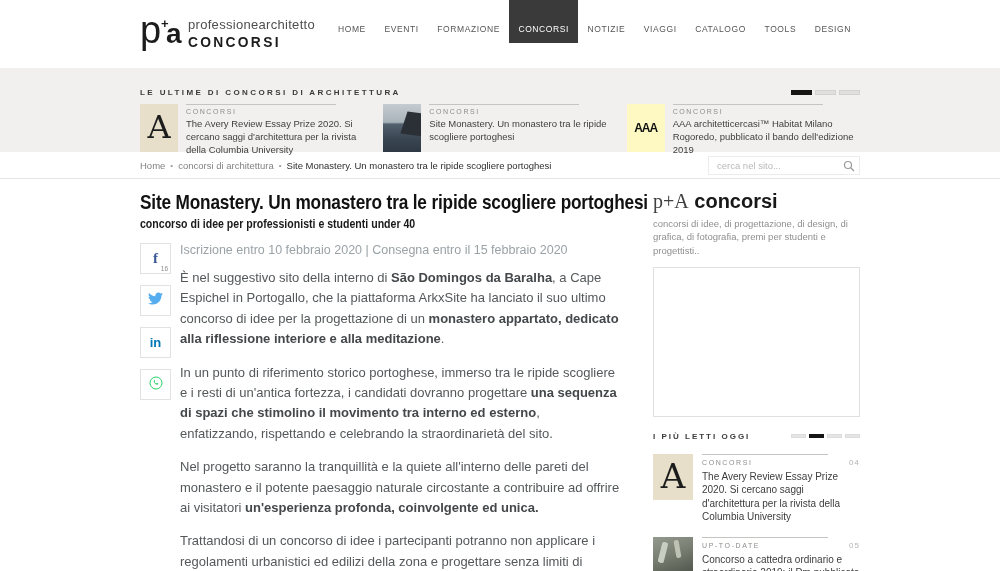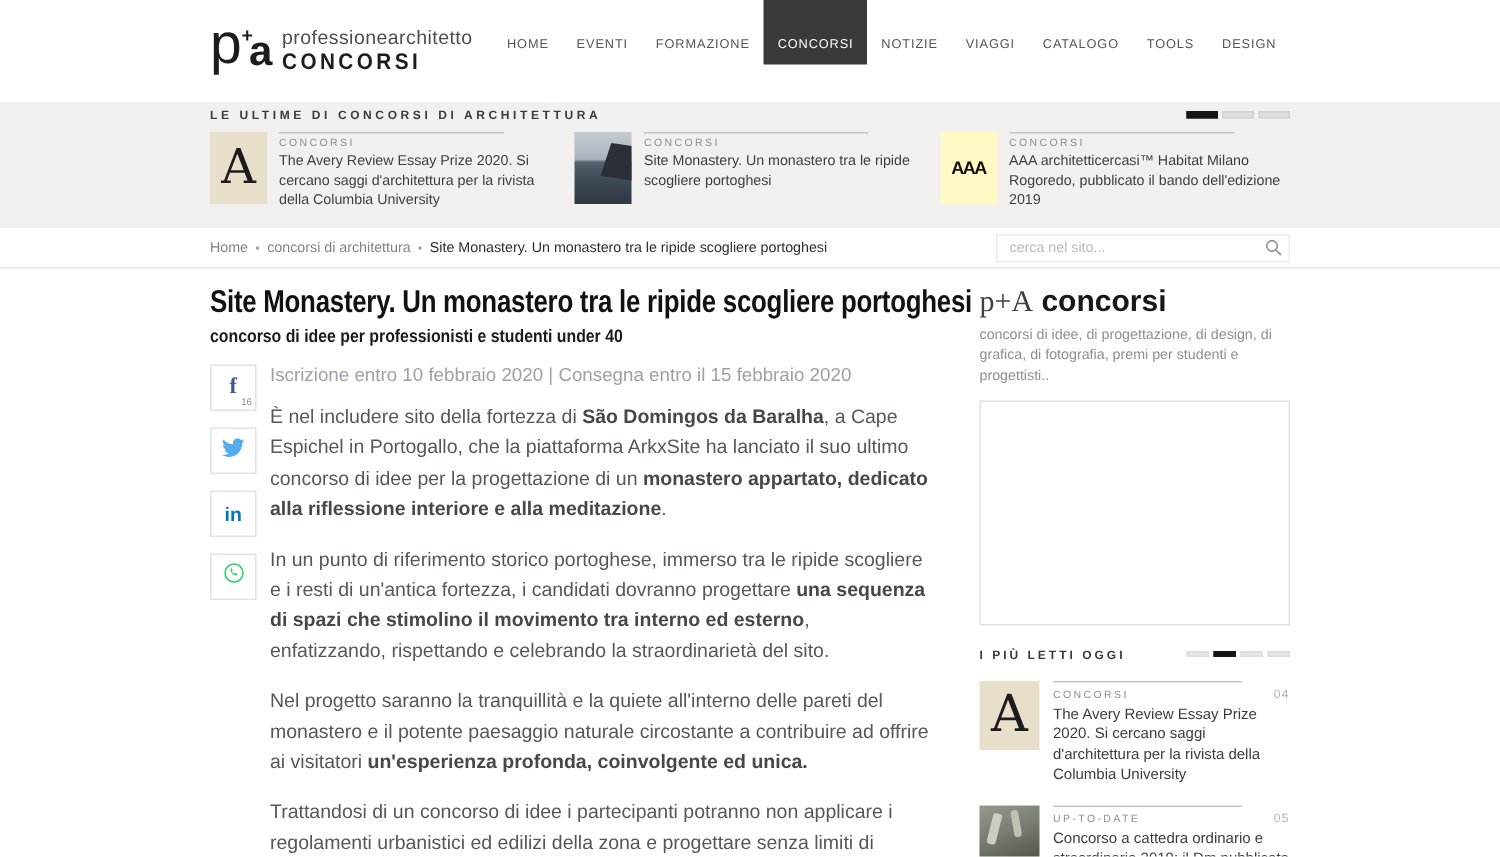--- a/index.html
+++ b/index.html
@@ -20,21 +20,21 @@
   .logo-section { font-size:15px; color:#1c1c1c; letter-spacing:2.5px; font-weight:700;
     transform:scaleX(.92); transform-origin:left; margin-top:1px; }
 
   .main-nav { flex:1; display:flex; justify-content:space-between; margin-left:14px; }
   .nav-item { font-size:8.5px; letter-spacing:.6px; color:#555; padding:24px 9px 9px;
     cursor:pointer; white-space:nowrap; }
   .nav-item.active { background:#3a3a3a; color:#fff; }
 
   
   .ticker { background:#f1f0ee; height:84px; }
-  .ticker .inner { padding-top:4px; }
+  .ticker .inner { padding-top:20px; }
   .ticker-head { display:flex; justify-content:space-between; align-items:center; }
   .ticker-title { font-size:8px; font-weight:700; letter-spacing:2.4px; color:#3a3a3a; }
   .seg-indicator { display:flex; gap:3px; }
   .seg { width:21px; height:5px; background:#e0dfdd; border:1px solid #d3d2d0; }
   .seg.on { background:#151515; border-color:#151515; }
   .ticker-cards { display:flex; gap:10px; margin-top:7px; }
   .ticker-card { flex:1; display:flex; cursor:pointer; }
   .thumb { width:38px; height:48px; flex:none; display:flex; align-items:center; justify-content:center; overflow:hidden; }
   .tc-body { margin-left:8px; flex:1; }
   .rule { height:1px; background:#c6c4c1; width:80%; margin-bottom:3px; }
@@ -58,21 +58,21 @@
   .thumb-classroom:after { content:""; position:absolute; left:55%; top:6%; width:13%; height:40%;
     background:#bdc2b5; transform:rotate(-10deg); border-radius:2px; }
 
   
   .crumb-row { border-bottom:1px solid #e4e4e4; background:#fff; }
   .crumb-row .inner { height:26px; display:flex; align-items:center; justify-content:space-between; }
   .crumbs { display:flex; align-items:center; font-size:9.5px; color:#828282; }
   .crumb { cursor:pointer; white-space:nowrap; }
   .crumb.last { color:#2e2e2e; cursor:default; }
   .crumb-sep { margin:0 5px; color:#9a9a9a; font-size:8px; }
-  .search-wrap { position:relative; width:196px; }
+  .search-wrap { position:relative; width:152px; }
   .search-input { width:100%; height:19px; border:1px solid #ececec; background:#fff;
     font-size:9.5px; color:#555; padding:0 22px 0 8px; outline:none; font-family:inherit; }
   .search-input::placeholder { color:#b9b9b9; }
   .search-icon { position:absolute; right:5px; top:3px; cursor:pointer; }
 
   
   .main { padding-top:11px; }
   .main .inner { display:flex; }
   .article { width:480px; flex:none; }
   .page-title { font-size:21px; font-weight:700; color:#111; letter-spacing:-.2px;
@@ -230,21 +230,21 @@
               <svg width="16" height="16" viewBox="0 0 24 24">
                   <circle cx="12" cy="12" r="9" fill="none" stroke="#25d366" stroke-width="1.5"></circle>
                   <path fill="#25d366" d="M8.6 7.2c.3-.3.8-.3 1 .1l.9 1.5c.2.3.1.7-.1.9l-.6.6c.4 1 1.4 2 2.4 2.4l.6-.6c.2-.2.6-.3.9-.1l1.5.9c.4.2.4.7.1 1-.5.5-1.2.8-1.9.6-2-.5-4.3-2.8-4.8-4.8-.2-.7.1-1.4.6-1.9z"></path>
                 </svg>
             </span>
           </div>
         </div>
         <div class="content-col">
           <div class="deadline">Iscrizione entro 10 febbraio 2020 | Consegna entro il 15 febbraio 2020</div>
           <div>
-              <p class="para"><span>È nel includere sito della fortezza di </span><b>São Domingos da Baralha</b><span>, a Cape Espichel in Portogallo, che la piattaforma ArkxSite ha lanciato il suo ultimo concorso di idee per la progettazione di un </span><b>monastero appartato, dedicato alla riflessione interiore e alla meditazione</b><span>.</span></p>
+              <p class="para"><span>È nel suggestivo sito della interno di </span><b>São Domingos da Baralha</b><span>, a Cape Espichel in Portogallo, che la piattaforma ArkxSite ha lanciato il suo ultimo concorso di idee per la progettazione di un </span><b>monastero appartato, dedicato alla riflessione interiore e alla meditazione</b><span>.</span></p>
               <p class="para"><span>In un punto di riferimento storico portoghese, immerso tra le ripide scogliere e i resti di un'antica fortezza, i candidati dovranno progettare </span><b>una sequenza di spazi che stimolino il movimento tra interno ed esterno</b><span>, enfatizzando, rispettando e celebrando la straordinarietà del sito.</span></p>
               <p class="para"><span>Nel progetto saranno la tranquillità e la quiete all'interno delle pareti del monastero e il potente paesaggio naturale circostante a contribuire ad offrire ai visitatori </span><b>un'esperienza profonda, coinvolgente ed unica.</b></p>
               <p class="para"><span>Trattandosi di un concorso di idee i partecipanti potranno non applicare i regolamenti urbanistici ed edilizi della zona e progettare senza limiti di altezza e dimensione, scegliendo se includere o meno le rovine all'interno del progetto.</span></p>
             </div>
 
         </div>
       </div>
     </article>
 
     <aside class="sidebar">

